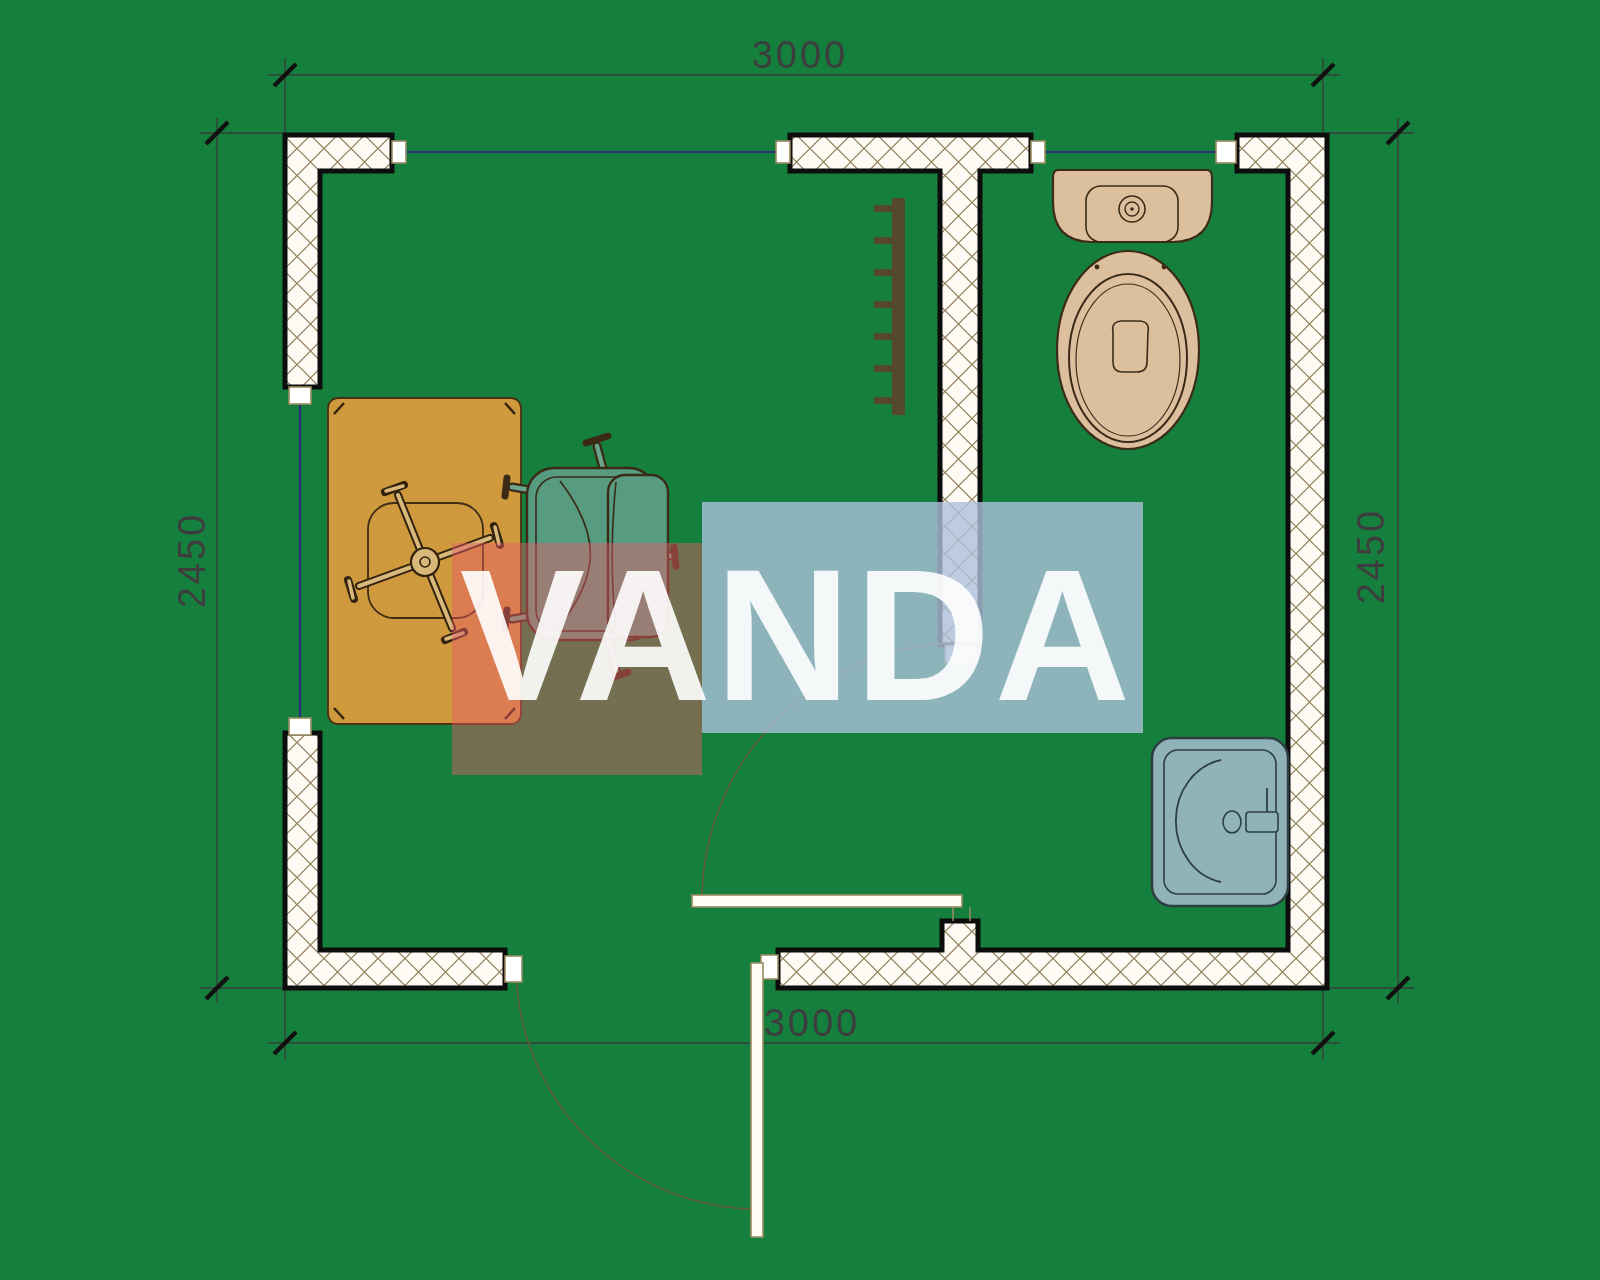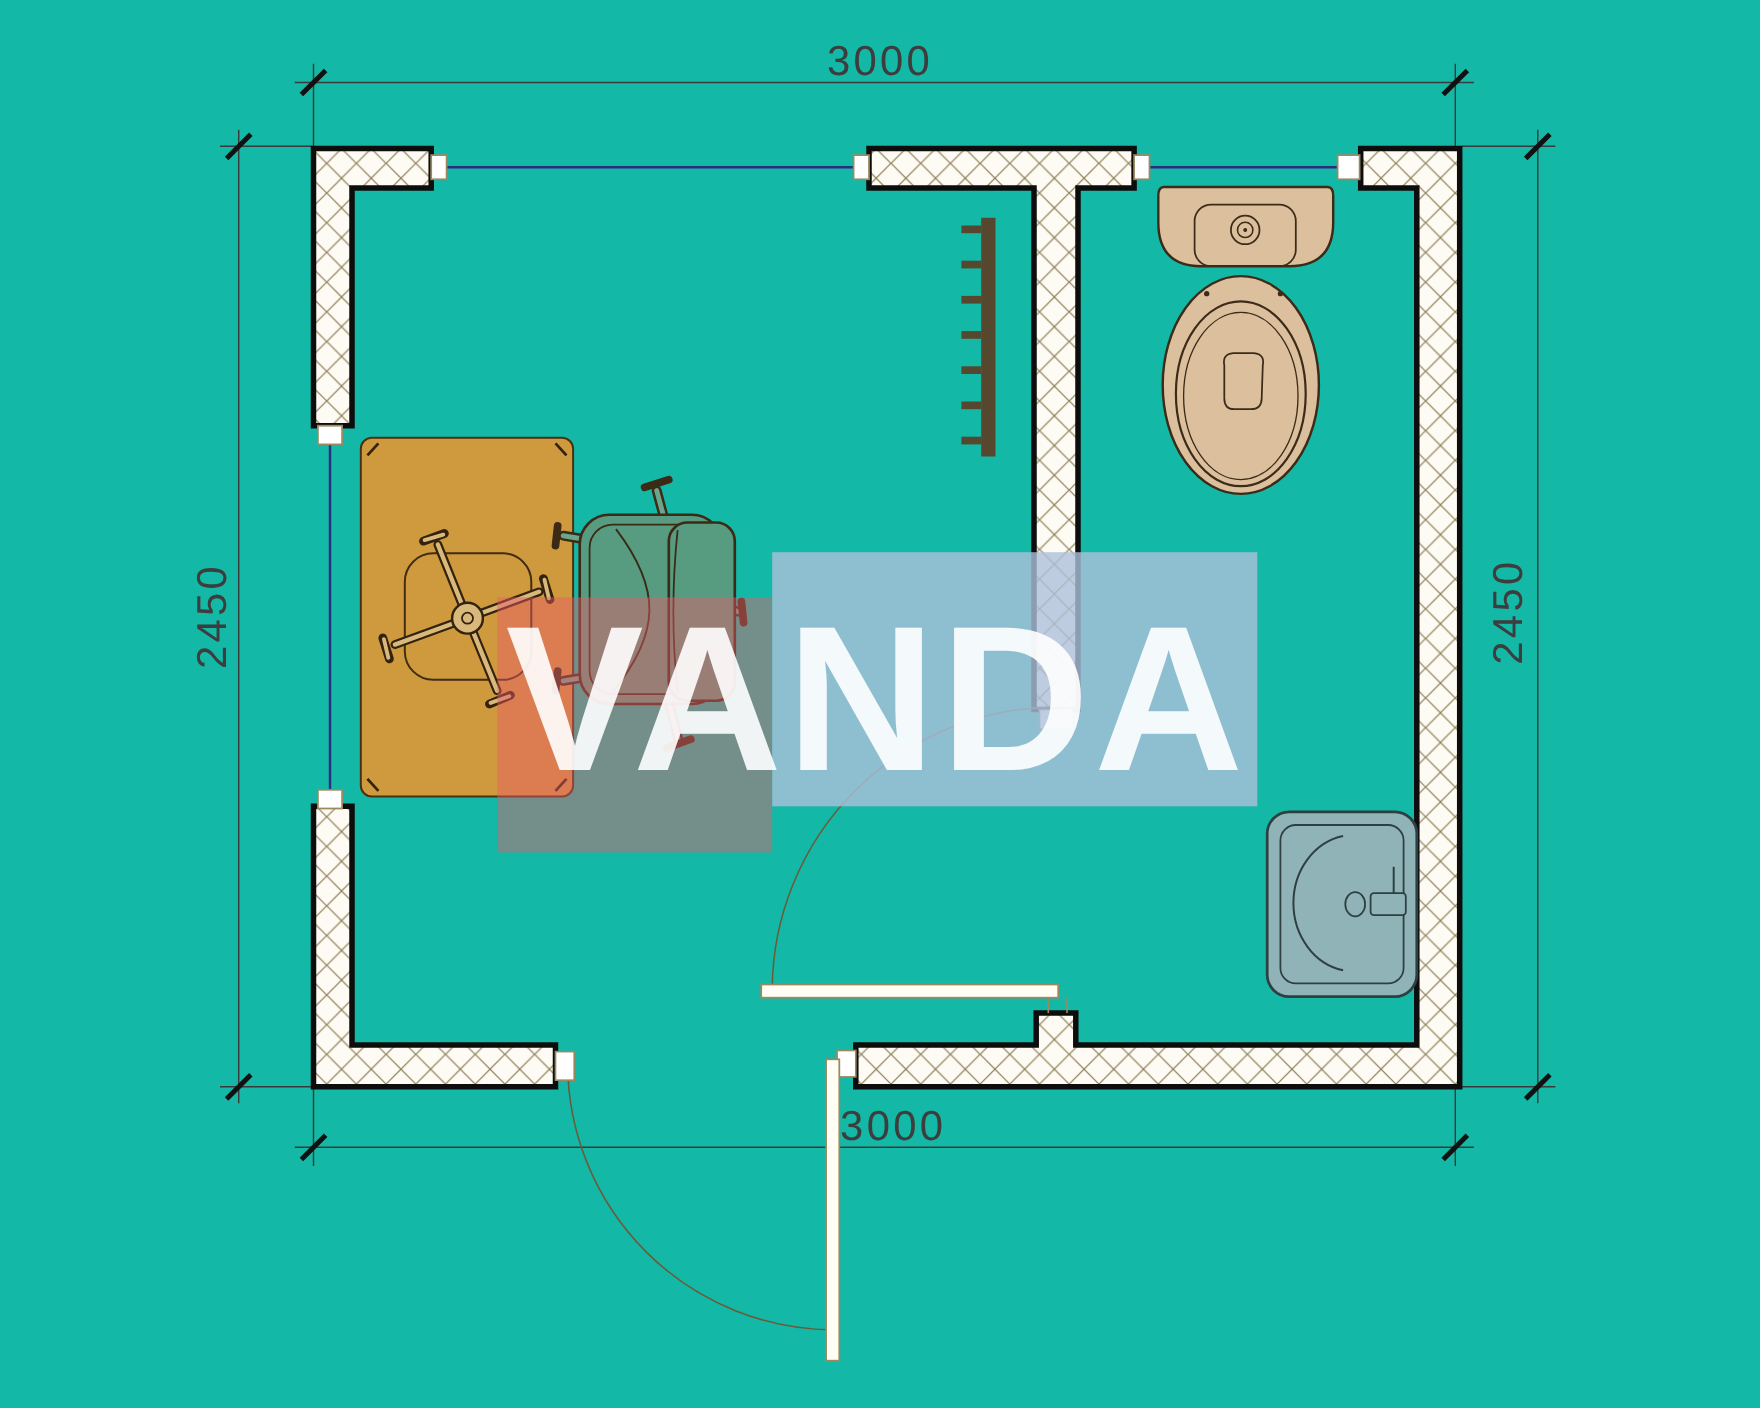--- a/index.html
+++ b/index.html
@@ -1,17 +1,17 @@
 <!DOCTYPE html>
 <html><head>
 <meta charset="utf-8">
 <style>
   html,body{margin:0;padding:0;background:#ffffff;width:1600px;height:1280px;overflow:hidden;
     font-family:"Liberation Sans",sans-serif;}
-  #stage{position:relative;width:1600px;height:1280px;background:#14b8a6;}
+  #stage{position:relative;width:1600px;height:1280px;background:#15803d;}
   svg{position:absolute;left:0;top:0;}
   .dim-text{fill:#3d3d3d;font-size:38px;letter-spacing:3px;font-weight:400;}
   .wm-text{fill:rgba(255,255,255,0.9);font-size:188px;font-weight:700;letter-spacing:4px;}
 </style>
 </head>
 <body>
 
 <div id="stage">
 <svg width="1600" height="1280" viewBox="0 0 1600 1280">
   <defs>

